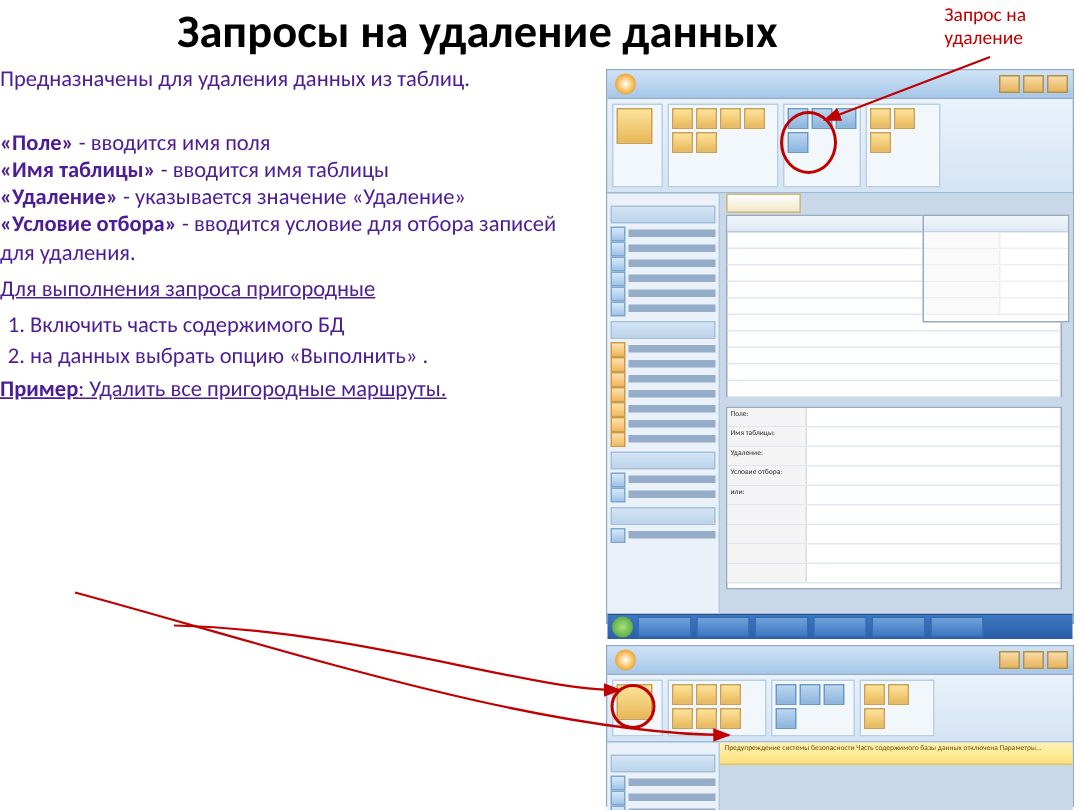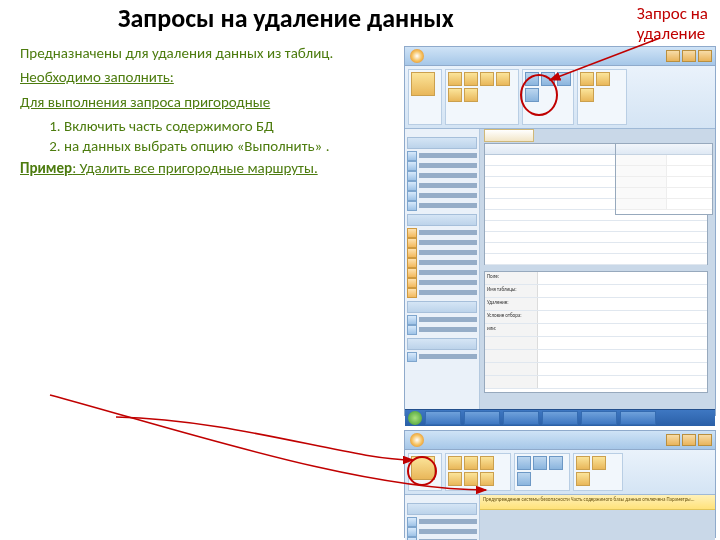--- a/index.html
+++ b/index.html
@@ -8,48 +8,48 @@
     height: 540px;
     font-family: Calibri, Arial, sans-serif;
     background: #fff;
     position: relative;
     overflow: hidden;
   }
   .slide-title {
     position: absolute;
     top: 2px;
     left: 118px;
-    font-size: 26px;
+    font-size: 31px;
     font-weight: bold;
     color: #000;
   }
   .label-arrow {
     position: absolute;
     top: 4px;
-    right: 12px;
-    font-size: 17px;
+    right: 36px;
+    font-size: 13px;
     color: #c00000;
     line-height: 1.15;
   }
   .body-text {
     position: absolute;
     top: 44px;
-    left: 20px;
+    left: 0;
     width: 396px;
     font-size: 15px;
-    color: #4d7c0f;
+    color: #4c1d95;
     line-height: 1.22;
   }
   .body-text p { margin: 0 0 6px 0; }
   .underline { text-decoration: underline; }
   .bold { font-weight: bold; }
   .italic { font-style: italic; }
   .just { text-align: justify; text-decoration: underline; }
   ol.steps { margin: 2px 0 4px 20px; padding: 0; }
-  ol.steps li { margin-bottom: 2px; margin-left: 24px; }
+  ol.steps li { margin-bottom: 2px; }
 
   
   .shot {
     position: absolute;
     background: #dbe9f5;
     border: 1px solid #8faacb;
     box-sizing: border-box;
   }
   .shot1 { top: 46px; left: 404px; width: 312px; height: 370px; }
   .shot2 { top: 430px; left: 404px; width: 312px; height: 108px; }
@@ -217,21 +217,25 @@
 
 <div class="slide-title">Запросы на удаление данных</div>
 
 <div class="label-arrow" style="white-space:pre;">Запрос на
 удаление</div>
 
 <div class="body-text">
   <p>Предназначены для удаления данных из таблиц.</p>
 
   <p>
-    <span class="underline">Необходимо заполнить:</span><br>
+    <br>
+    <span style="white-space:pre-line;"><b>«Поле»</b> - вводится имя поля
+<b>«Имя таблицы»</b> - вводится имя таблицы
+<b>«Удаление»</b> - указывается значение «Удаление»
+<b>«Условие отбора»</b> - вводится условие для отбора записей для удаления.</span>
   </p>
 
   <p>
     <span class="underline">Для выполнения запроса пригородные</span>
   </p>
   <ol class="steps">
     <li>Включить часть содержимого БД</li>
     <li>на данных выбрать опцию «Выполнить» .</li>
   </ol>
   <p class="just">

